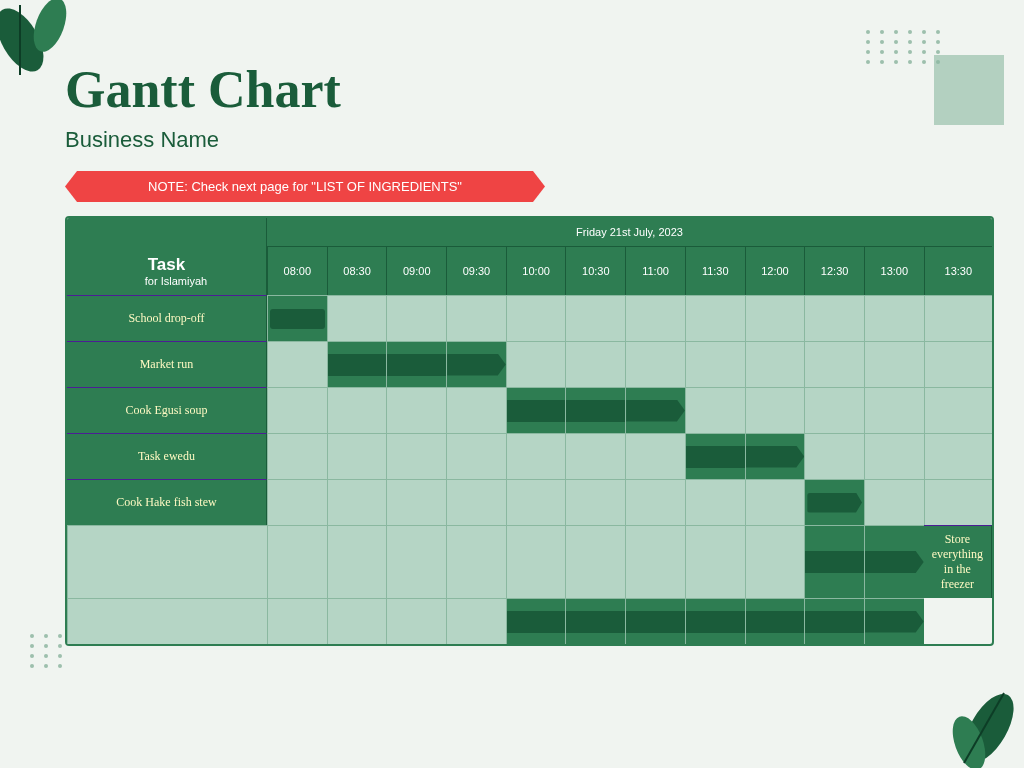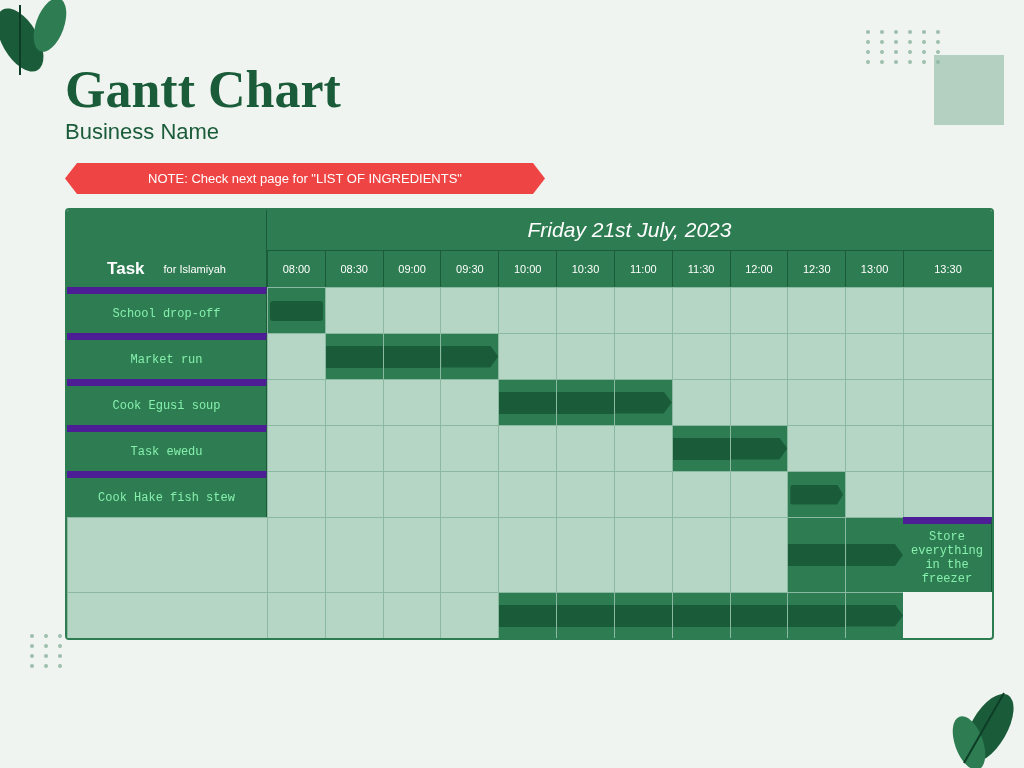--- a/index.html
+++ b/index.html
@@ -74,21 +74,21 @@
       top: 60px;
       left: 65px;
       right: 30px;
     }
 
     .page-title {
       font-size: 52px;
       font-weight: 900;
       color: #1a5c3a;
       font-family: Georgia, serif;
-      margin-bottom: 0;
+      margin-bottom: 8px;
     }
 
     .business-name {
       font-size: 22px;
       font-weight: 400;
       color: #1a5c3a;
       margin-bottom: 18px;
       font-family: Arial, sans-serif;
     }
 
@@ -115,43 +115,42 @@
       border: 2px solid #2e7d52;
       border-radius: 4px;
       overflow: hidden;
     }
 
     .gantt-header-date {
       background: #2e7d52;
       color: white;
       text-align: center;
       padding: 8px;
-      font-size: 21px;
+      font-size: 11px;
       font-family: Arial, sans-serif;
       border-bottom: 1px solid #1a5c3a;
-      font-style: italic;
     }
 
     .gantt-table {
       display: grid;
       grid-template-columns: 200px repeat(12, 1fr);
       width: 100%;
     }
 
     
     .gantt-task-header {
       background: #2e7d52;
       color: white;
       padding: 8px 6px;
       text-align: center;
       font-size: 17px;
       font-weight: bold;
       font-family: Arial, sans-serif;
       display: flex;
-      flex-direction: row;
+      flex-direction: column;
       align-items: center;
       justify-content: center;
       border-right: 1px solid #1a5c3a;
     }
 
     .gantt-task-header .sub {
       font-size: 11px;
       font-weight: normal;
       margin-left: 19px;
     }
@@ -165,29 +164,29 @@
       padding: 6px 2px;
       border-left: 1px solid #1a5c3a;
       display: flex;
       align-items: center;
       justify-content: center;
     }
 
     
     .task-label {
       background: #2e7d52;
-      color: #86efac;
+      color: #fef9c3;
       text-align: center;
       font-size: 12px;
-      font-family: Liberation Mono, monospace;
+      font-family: Liberation Serif, serif;
       padding: 6px 8px;
       display: flex;
       align-items: center;
       justify-content: center;
-      border-top: 7px solid #4c1d95;
+      border-top: 1px solid #4c1d95;
       border-right: 1px solid #1a5c3a;
       min-height: 46px;
     }
 
     .gantt-cell {
       background: #b5d5c5;
       border-left: 1px solid #8ab8a0;
       border-top: 1px solid #8ab8a0;
       min-height: 46px;
       position: relative;

